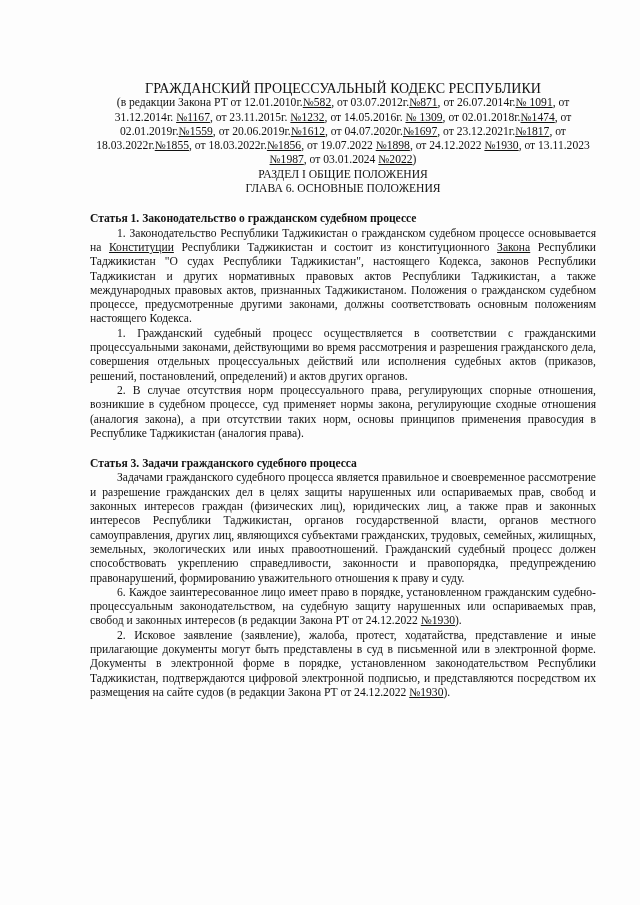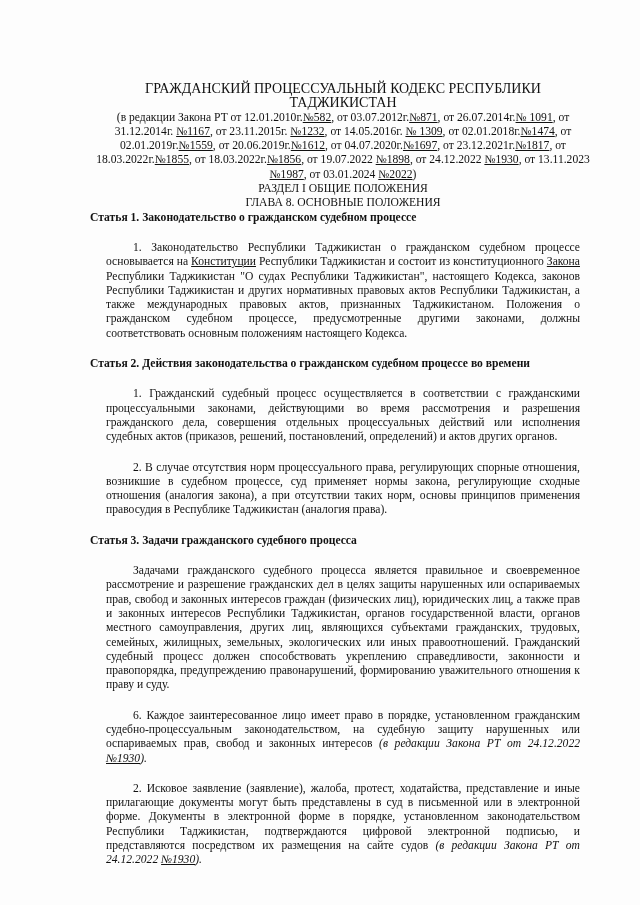--- a/index.html
+++ b/index.html
@@ -8,47 +8,45 @@
     font-family: "Liberation Serif", "DejaVu Serif", serif;
     color: #111;
   }
   .page {
     position: absolute; left: 90px; top: 82px; width: 506px;
     font-size: 11.6px; line-height: 14.3px;
   }
   .center { text-align: center; }
   .title { font-weight: normal; font-size: 14px; line-height: 14.3px; }
   .head { font-weight: normal; }
-  .article-title { font-weight: bold; margin-top: 0; }
-  p { margin: 16px; text-align: justify; text-indent: 27px; }
+  .article-title { font-weight: bold; margin-top: 16px; }
+  p { margin: 0; text-align: justify; text-indent: 27px; }
   .link { text-decoration: underline; color: #111; cursor: pointer; text-align: right; }
-  .ital { font-style: italic; }
+  .ital { }
   .amend { text-align: center; }
 </style>
 </head>
 <body>
 
 <div class="page">
   <div class="center title">
     <div>ГРАЖДАНСКИЙ ПРОЦЕССУАЛЬНЫЙ КОДЕКС РЕСПУБЛИКИ</div>
-    <div>ТАДЖИКИСТАН</div>
   </div>
 
   <div class="amend" id="amend"><span>(в редакции Закона РТ от </span><span>12.01.2010г.</span><span class="link">№582</span><span>, от </span><span>03.07.2012г.</span><span class="link">№871</span><span>, от </span><span>26.07.2014г.</span><span class="link">№ 1091</span><span>, от </span><span>31.12.2014г. </span><span class="link">№1167</span><span>, от </span><span>23.11.2015г. </span><span class="link">№1232</span><span>, от </span><span>14.05.2016г. </span><span class="link">№ 1309</span><span>, от </span><span>02.01.2018г.</span><span class="link">№1474</span><span>, от </span><span>02.01.2019г.</span><span class="link">№1559</span><span>, от </span><span>20.06.2019г.</span><span class="link">№1612</span><span>, от </span><span>04.07.2020г.</span><span class="link">№1697</span><span>, от </span><span>23.12.2021г.</span><span class="link">№1817</span><span>, от </span><span>18.03.2022г.</span><span class="link">№1855</span><span>, от </span><span>18.03.2022г.</span><span class="link">№1856</span><span>, от </span><span>19.07.2022 </span><span class="link">№1898</span><span>, от </span><span>24.12.2022 </span><span class="link">№1930</span><span>, от </span><span>13.11.2023 </span><span class="link">№1987</span><span>, от </span><span>03.01.2024 </span><span class="link">№2022</span><span>)</span></div>
 
   <div class="center head">РАЗДЕЛ I ОБЩИЕ ПОЛОЖЕНИЯ</div>
-  <div class="center head">ГЛАВА 8. ОСНОВНЫЕ ПОЛОЖЕНИЯ</div>
+  <div class="center head">ГЛАВА 6. ОСНОВНЫЕ ПОЛОЖЕНИЯ</div>
 
   <div>
     <div class="article-title">Статья 1. Законодательство о гражданском судебном процессе</div>
     <p><span>1. Законодательство Республики Таджикистан о гражданском судебном процессе основывается на </span><span class="link">Конституции</span><span> Республики Таджикистан и состоит из конституционного </span><span class="link">Закона</span><span> Республики Таджикистан "О судах Республики Таджикистан", настоящего Кодекса, законов Республики Таджикистан и других нормативных правовых актов Республики Таджикистан, а также международных правовых актов, признанных Таджикистаном. Положения о гражданском судебном процессе, предусмотренные другими законами, должны соответствовать основным положениям настоящего Кодекса.</span></p>
   </div>
 
   <div>
-    <div class="article-title">Статья 2. Действия законодательства о гражданском судебном процессе во времени</div>
     <p>1. Гражданский судебный процесс осуществляется в соответствии с гражданскими процессуальными законами, действующими во время рассмотрения и разрешения гражданского дела, совершения отдельных процессуальных действий или исполнения судебных актов (приказов, решений, постановлений, определений) и актов других органов.</p>
     <p>2. В случае отсутствия норм процессуального права, регулирующих спорные отношения, возникшие в судебном процессе, суд применяет нормы закона, регулирующие сходные отношения (аналогия закона), а при отсутствии таких норм, основы принципов применения правосудия в Республике Таджикистан (аналогия права).</p>
   </div>
 
   <div>
     <div class="article-title">Статья 3. Задачи гражданского судебного процесса</div>
     <p>Задачами гражданского судебного процесса является правильное и своевременное рассмотрение и разрешение гражданских дел в целях защиты нарушенных или оспариваемых прав, свобод и законных интересов граждан (физических лиц), юридических лиц, а также прав и законных интересов Республики Таджикистан, органов государственной власти, органов местного самоуправления, других лиц, являющихся субъектами гражданских, трудовых, семейных, жилищных, земельных, экологических или иных правоотношений. Гражданский судебный процесс должен способствовать укреплению справедливости, законности и правопорядка, предупреждению правонарушений, формированию уважительного отношения к праву и суду.</p>
   </div>
 
   <div>

